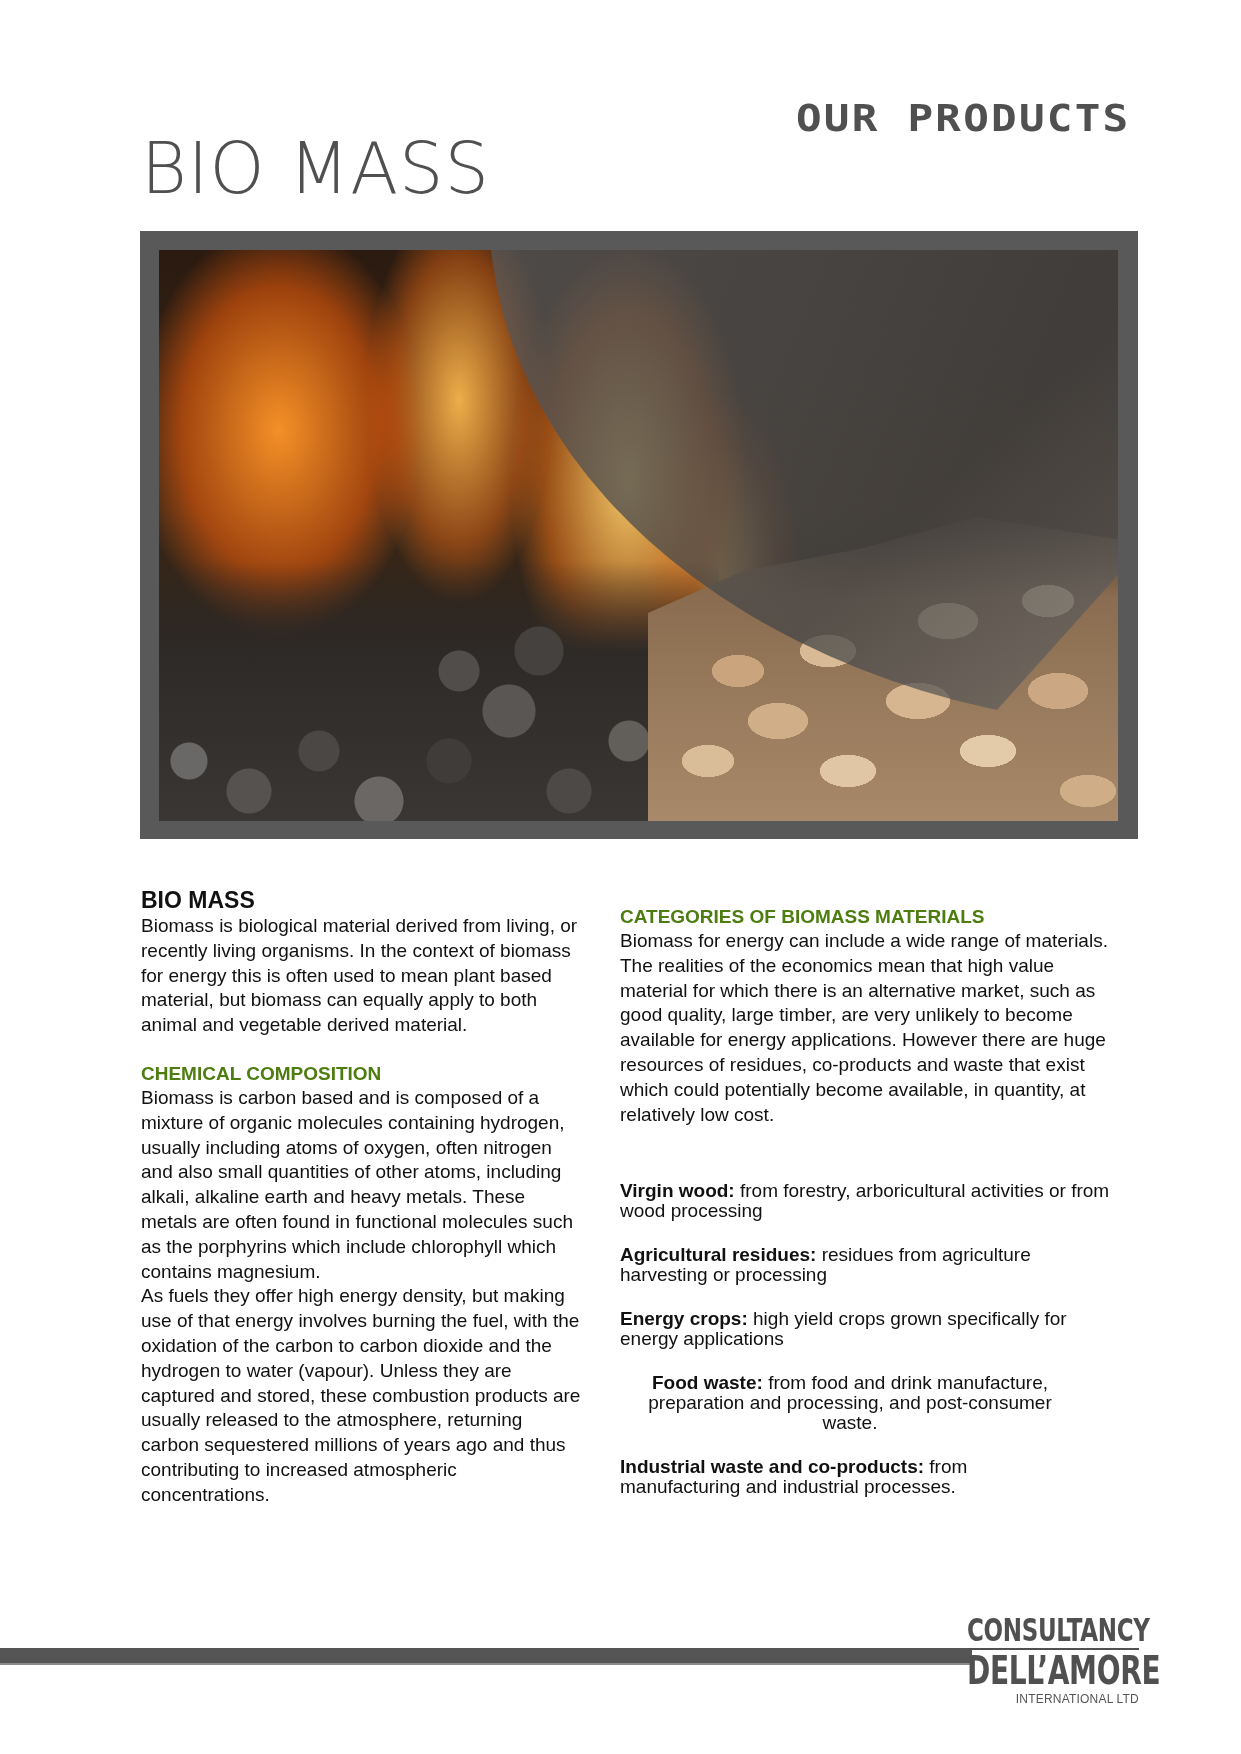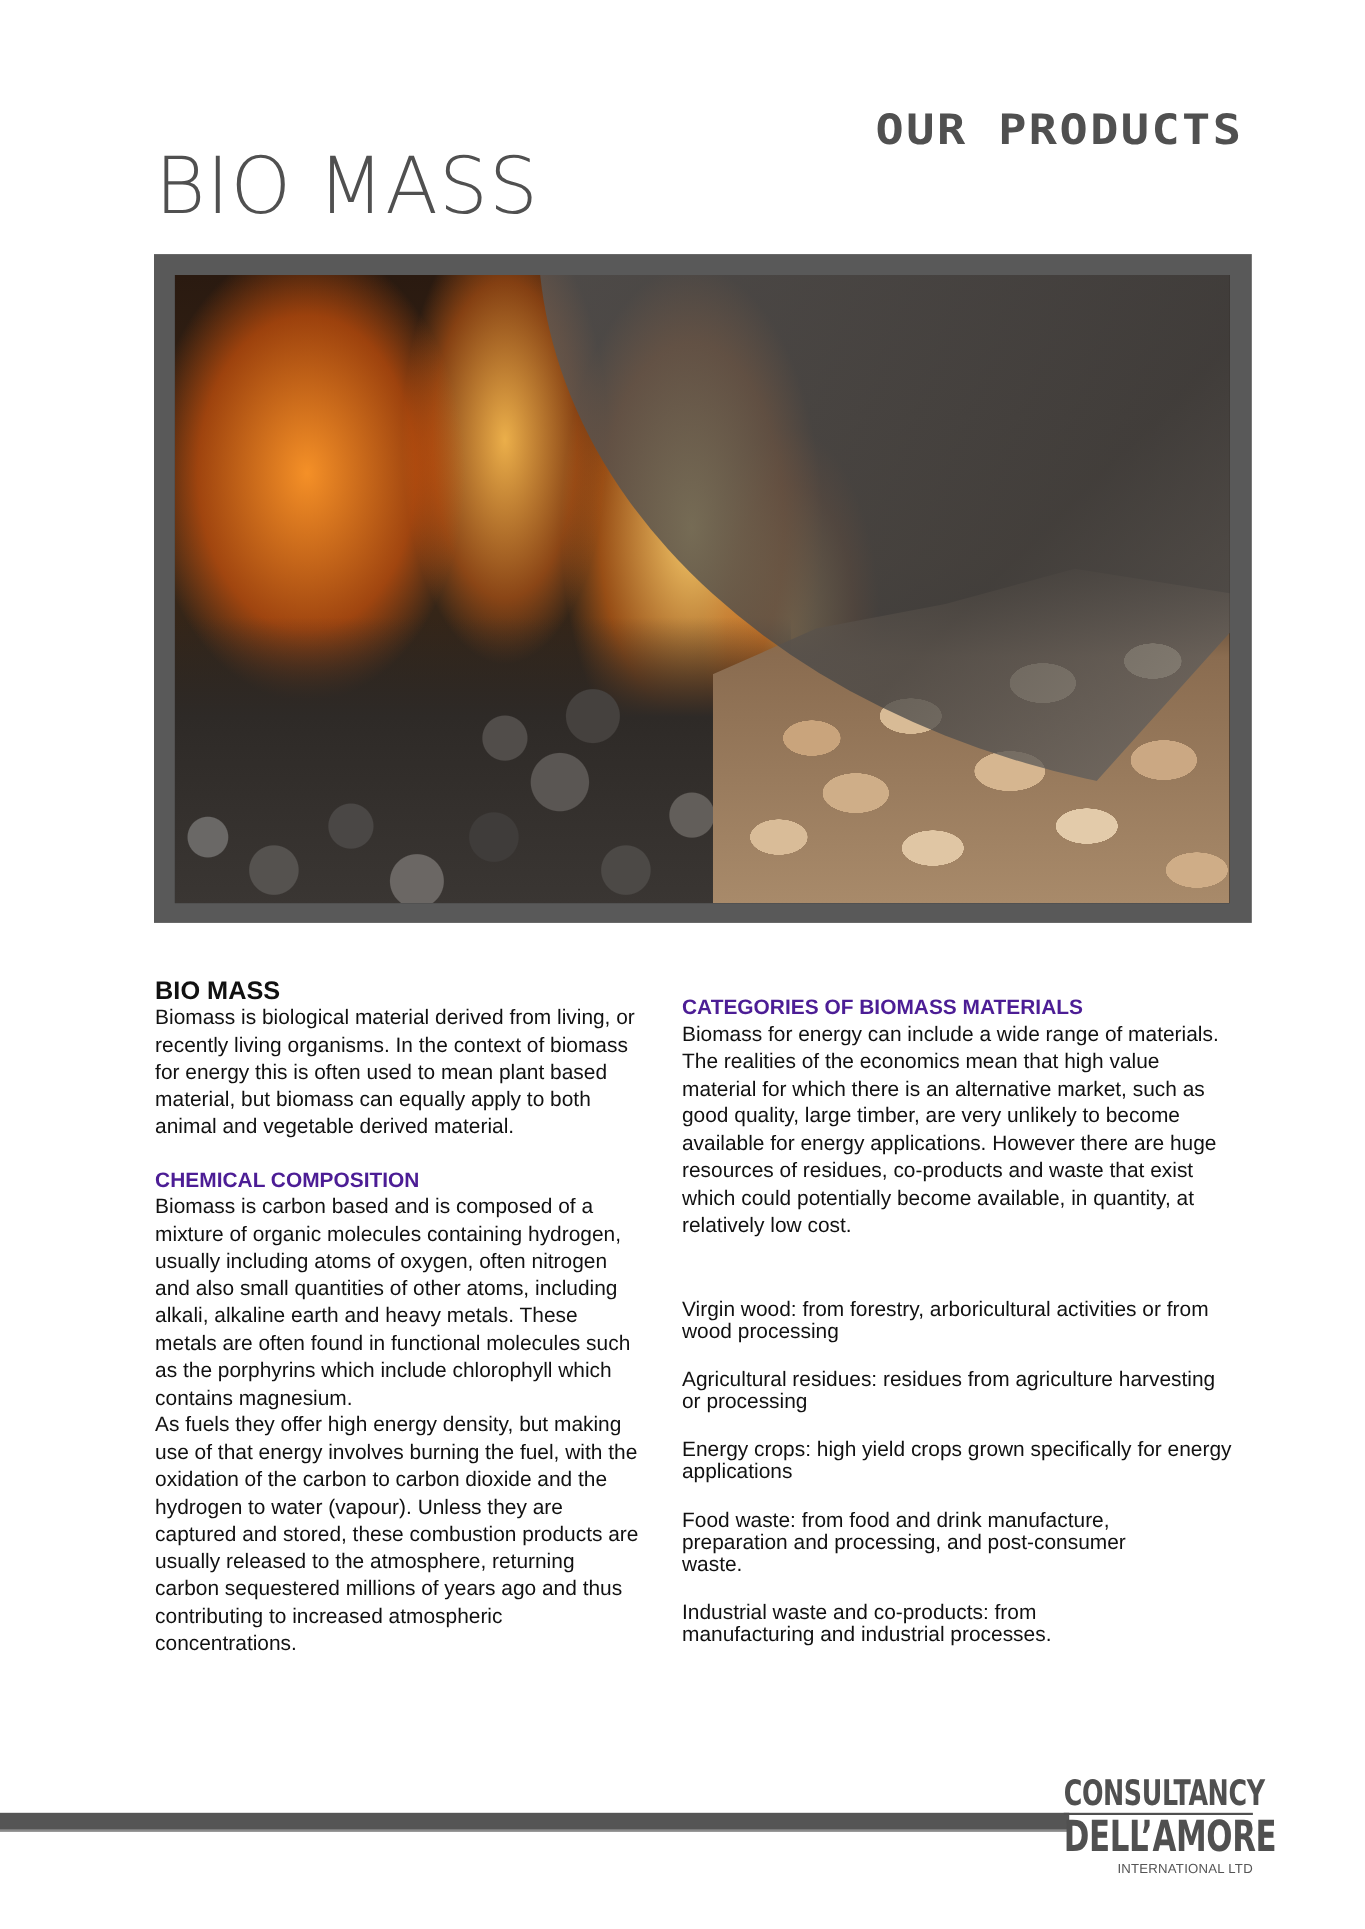--- a/index.html
+++ b/index.html
@@ -78,29 +78,29 @@
     clip-path: polygon(0 0, 100% 0, 100% 45%, 90% 70%, 70% 100%, 0 100%);
     opacity: 0.9;
   }
   
   .col-left { position: absolute; left: 141px; top: 886px; width: 440px; }
   .col-right { position: absolute; left: 620px; top: 905px; width: 500px; }
   h2.intro-heading {
     margin: 0; font-size: 23px; font-weight: bold; line-height: 28px; color: #111;
   }
   h3.sub-heading {
-    margin: 0; font-size: 19px; font-weight: bold; line-height: 24px; color: #4c1d95;
+    margin: 0; font-size: 19px; font-weight: bold; line-height: 24px; color: #4d7c0f;
   }
   p.body {
     margin: 0; font-size: 19px; line-height: 24.8px; color: #111;
   }
   .gap-lg { height: 24px; }
   .gap-md { height: 30px; }
   .cat-item { margin: 0 0 24px 0; font-size: 19px; line-height: 20px; color: #111; }
-  .cat-item b { font-weight: normal; }
+  .cat-item b { font-weight: bold; }
   
   .footer-bar {
     position: absolute; left: 0; top: 1648px; width: 972px; height: 15px;
     background: #555555; border-bottom: 2px solid #8a8a8a;
   }
   .logo { position: absolute; left: 967px; top: 1614px; width: 172px; }
   .logo-line1, .logo-line2 {
     font-family: "DejaVu Sans", sans-serif; font-weight: bold; color: #505050;
     transform: scaleX(0.72); transform-origin: left top; white-space: nowrap;
   }
@@ -137,21 +137,21 @@
 </div>
 
 <div class="col-right">
   <h3 class="sub-heading">CATEGORIES OF BIOMASS MATERIALS</h3>
   <p class="body">Biomass for energy can include a wide range of materials. The realities of the economics mean that high value material for which there is an alternative market, such as good quality, large timber, are very unlikely to become available for energy applications. However there are huge resources of residues, co-products and waste that exist which could potentially become available, in quantity, at relatively low cost.</p>
   <div class="gap-md"></div>
   <div style="height:24px"></div>
   <div class="cat-item"><b>Virgin wood:</b> <span>from forestry, arboricultural activities or from wood processing</span></div>
   <div class="cat-item"><b>Agricultural residues:</b> <span>residues from agriculture harvesting or processing</span></div>
   <div class="cat-item"><b>Energy crops:</b> <span>high yield crops grown specifically for energy applications</span></div>
-  <div class="cat-item" style="width:460px;"><b>Food waste:</b> <span>from food and drink manufacture, preparation and processing, and post-consumer waste.</span></div>
+  <div class="cat-item" style="width:460px;text-align:center;"><b>Food waste:</b> <span>from food and drink manufacture, preparation and processing, and post-consumer waste.</span></div>
   <div class="cat-item" style="width:420px;"><b>Industrial waste and co-products:</b> <span>from manufacturing and industrial processes.</span></div>
 </div>
 
 <div class="footer-bar"></div>
 <div class="logo">
   <div class="logo-line1">CONSULTANCY</div>
   <div class="logo-rule"></div>
   <div class="logo-line2">DELL’AMORE</div>
   <div class="logo-sub">INTERNATIONAL LTD</div>
 </div>

